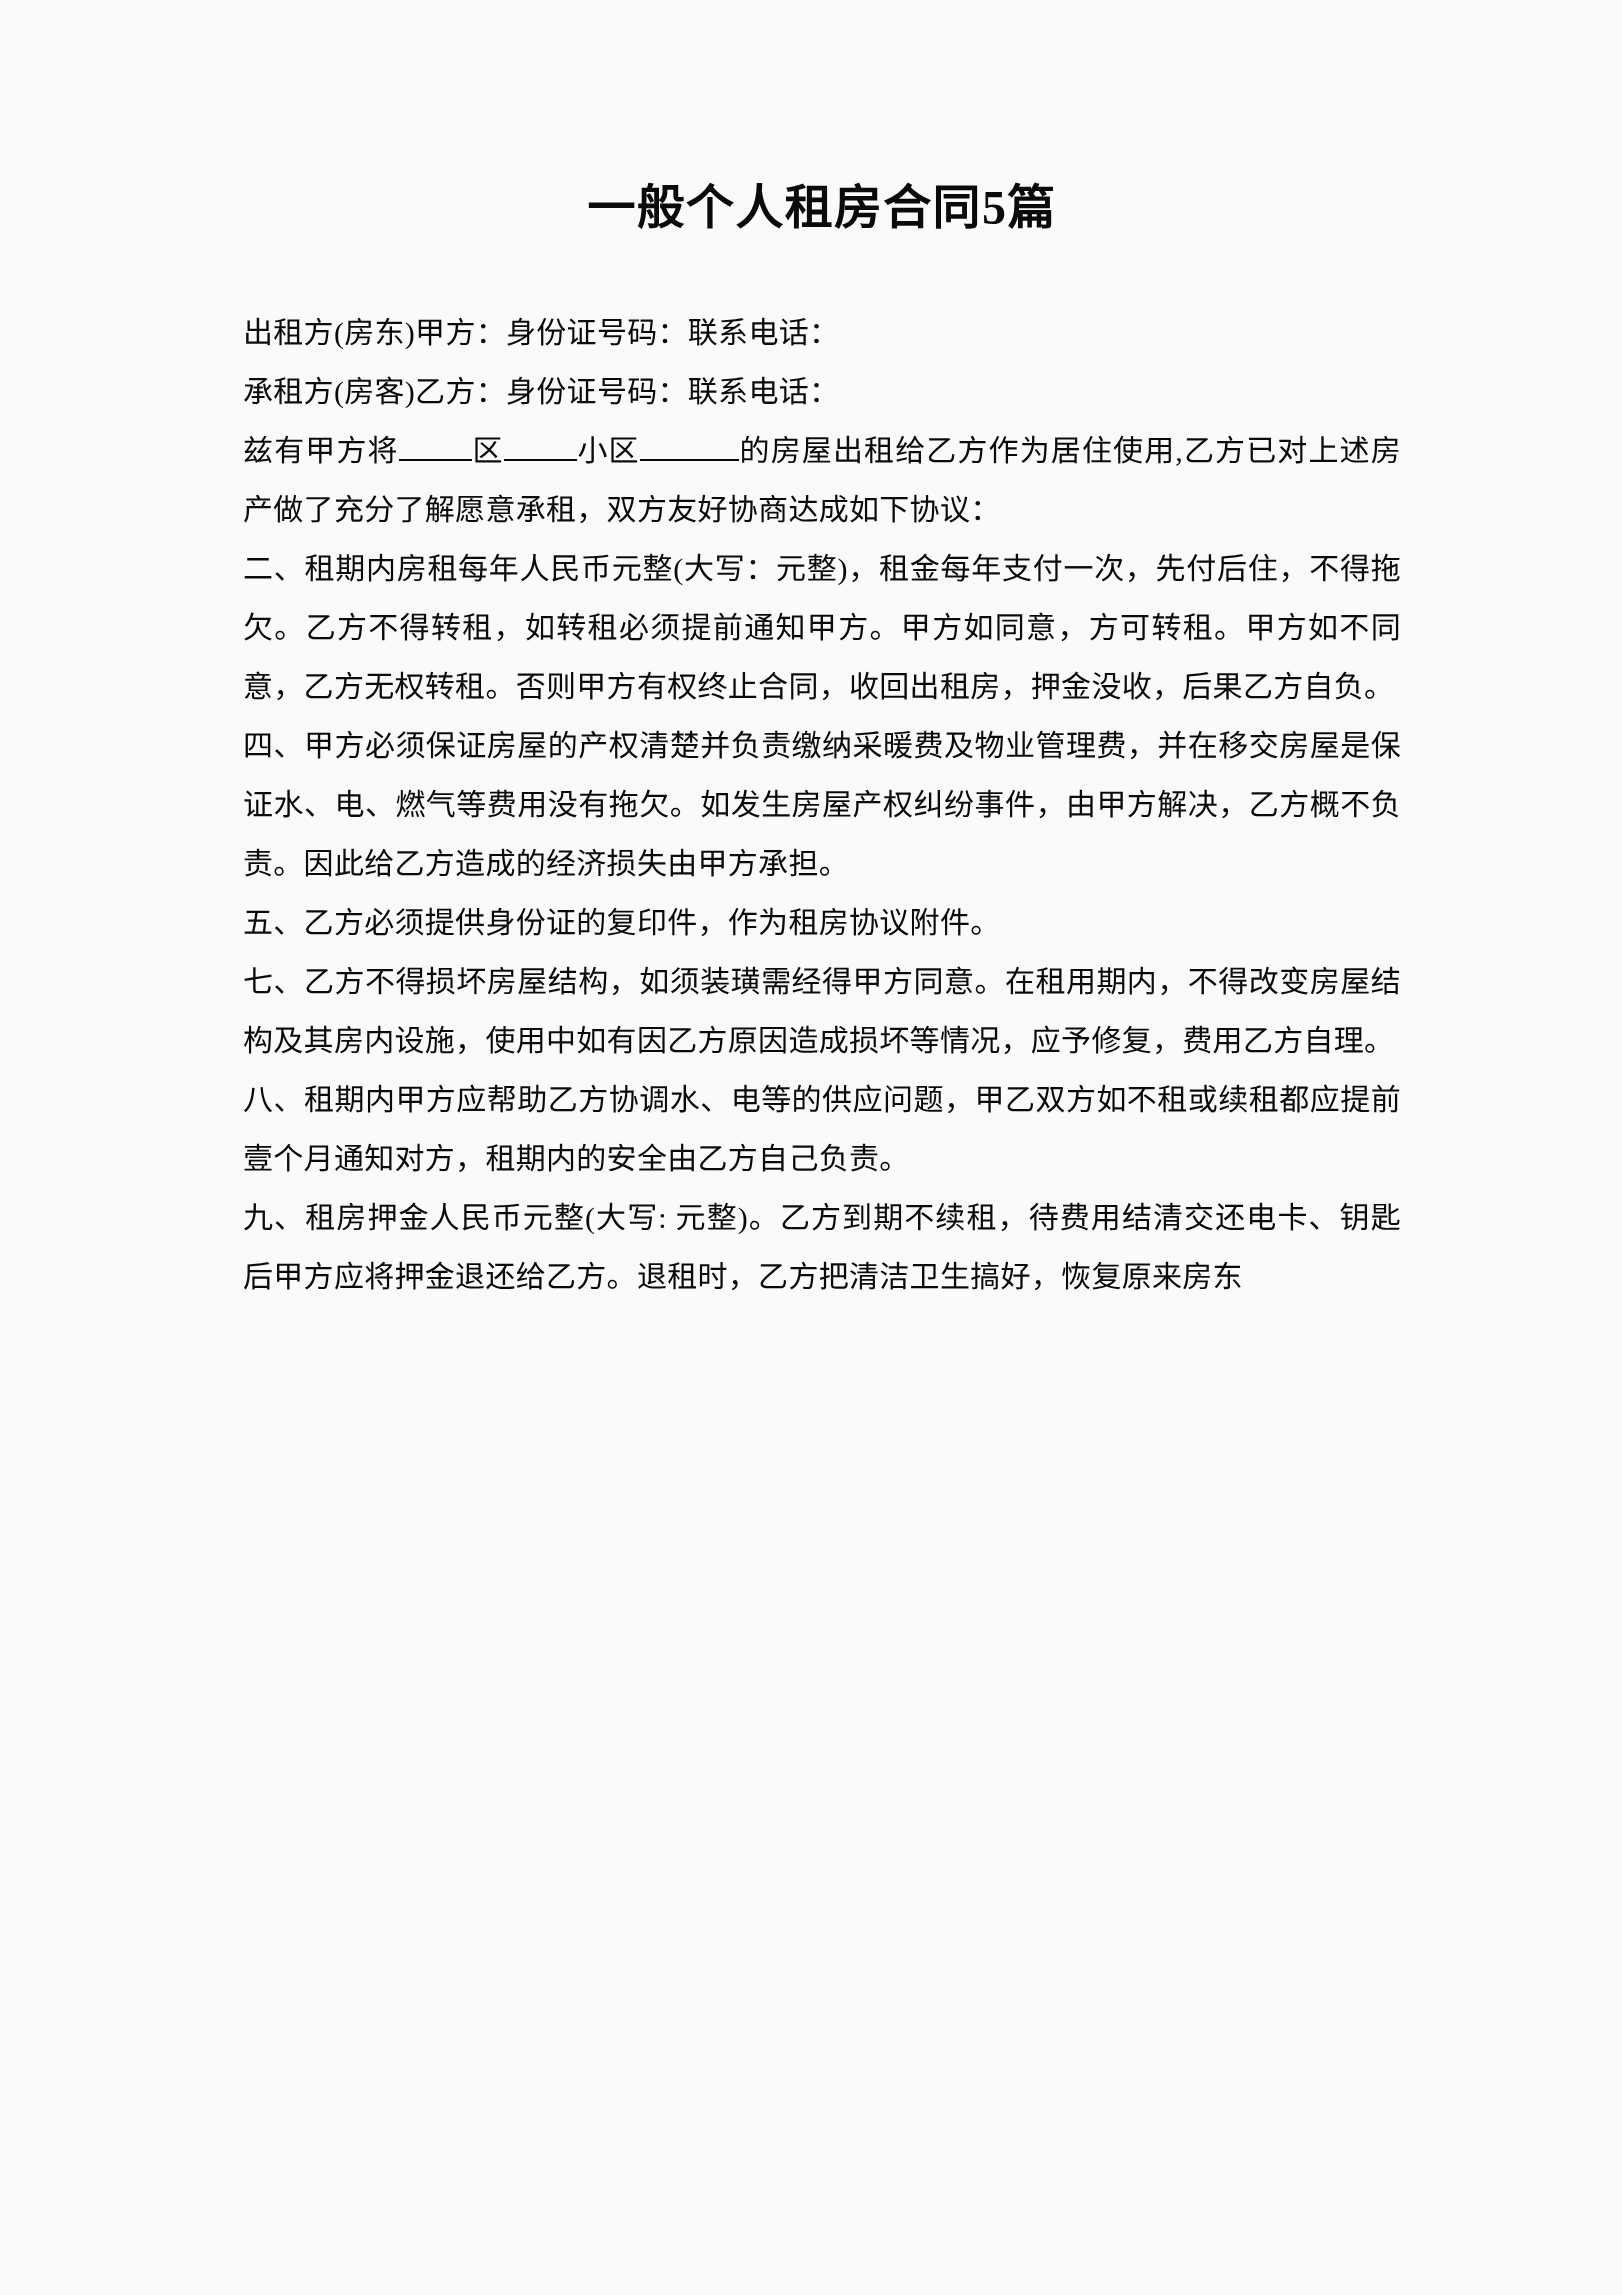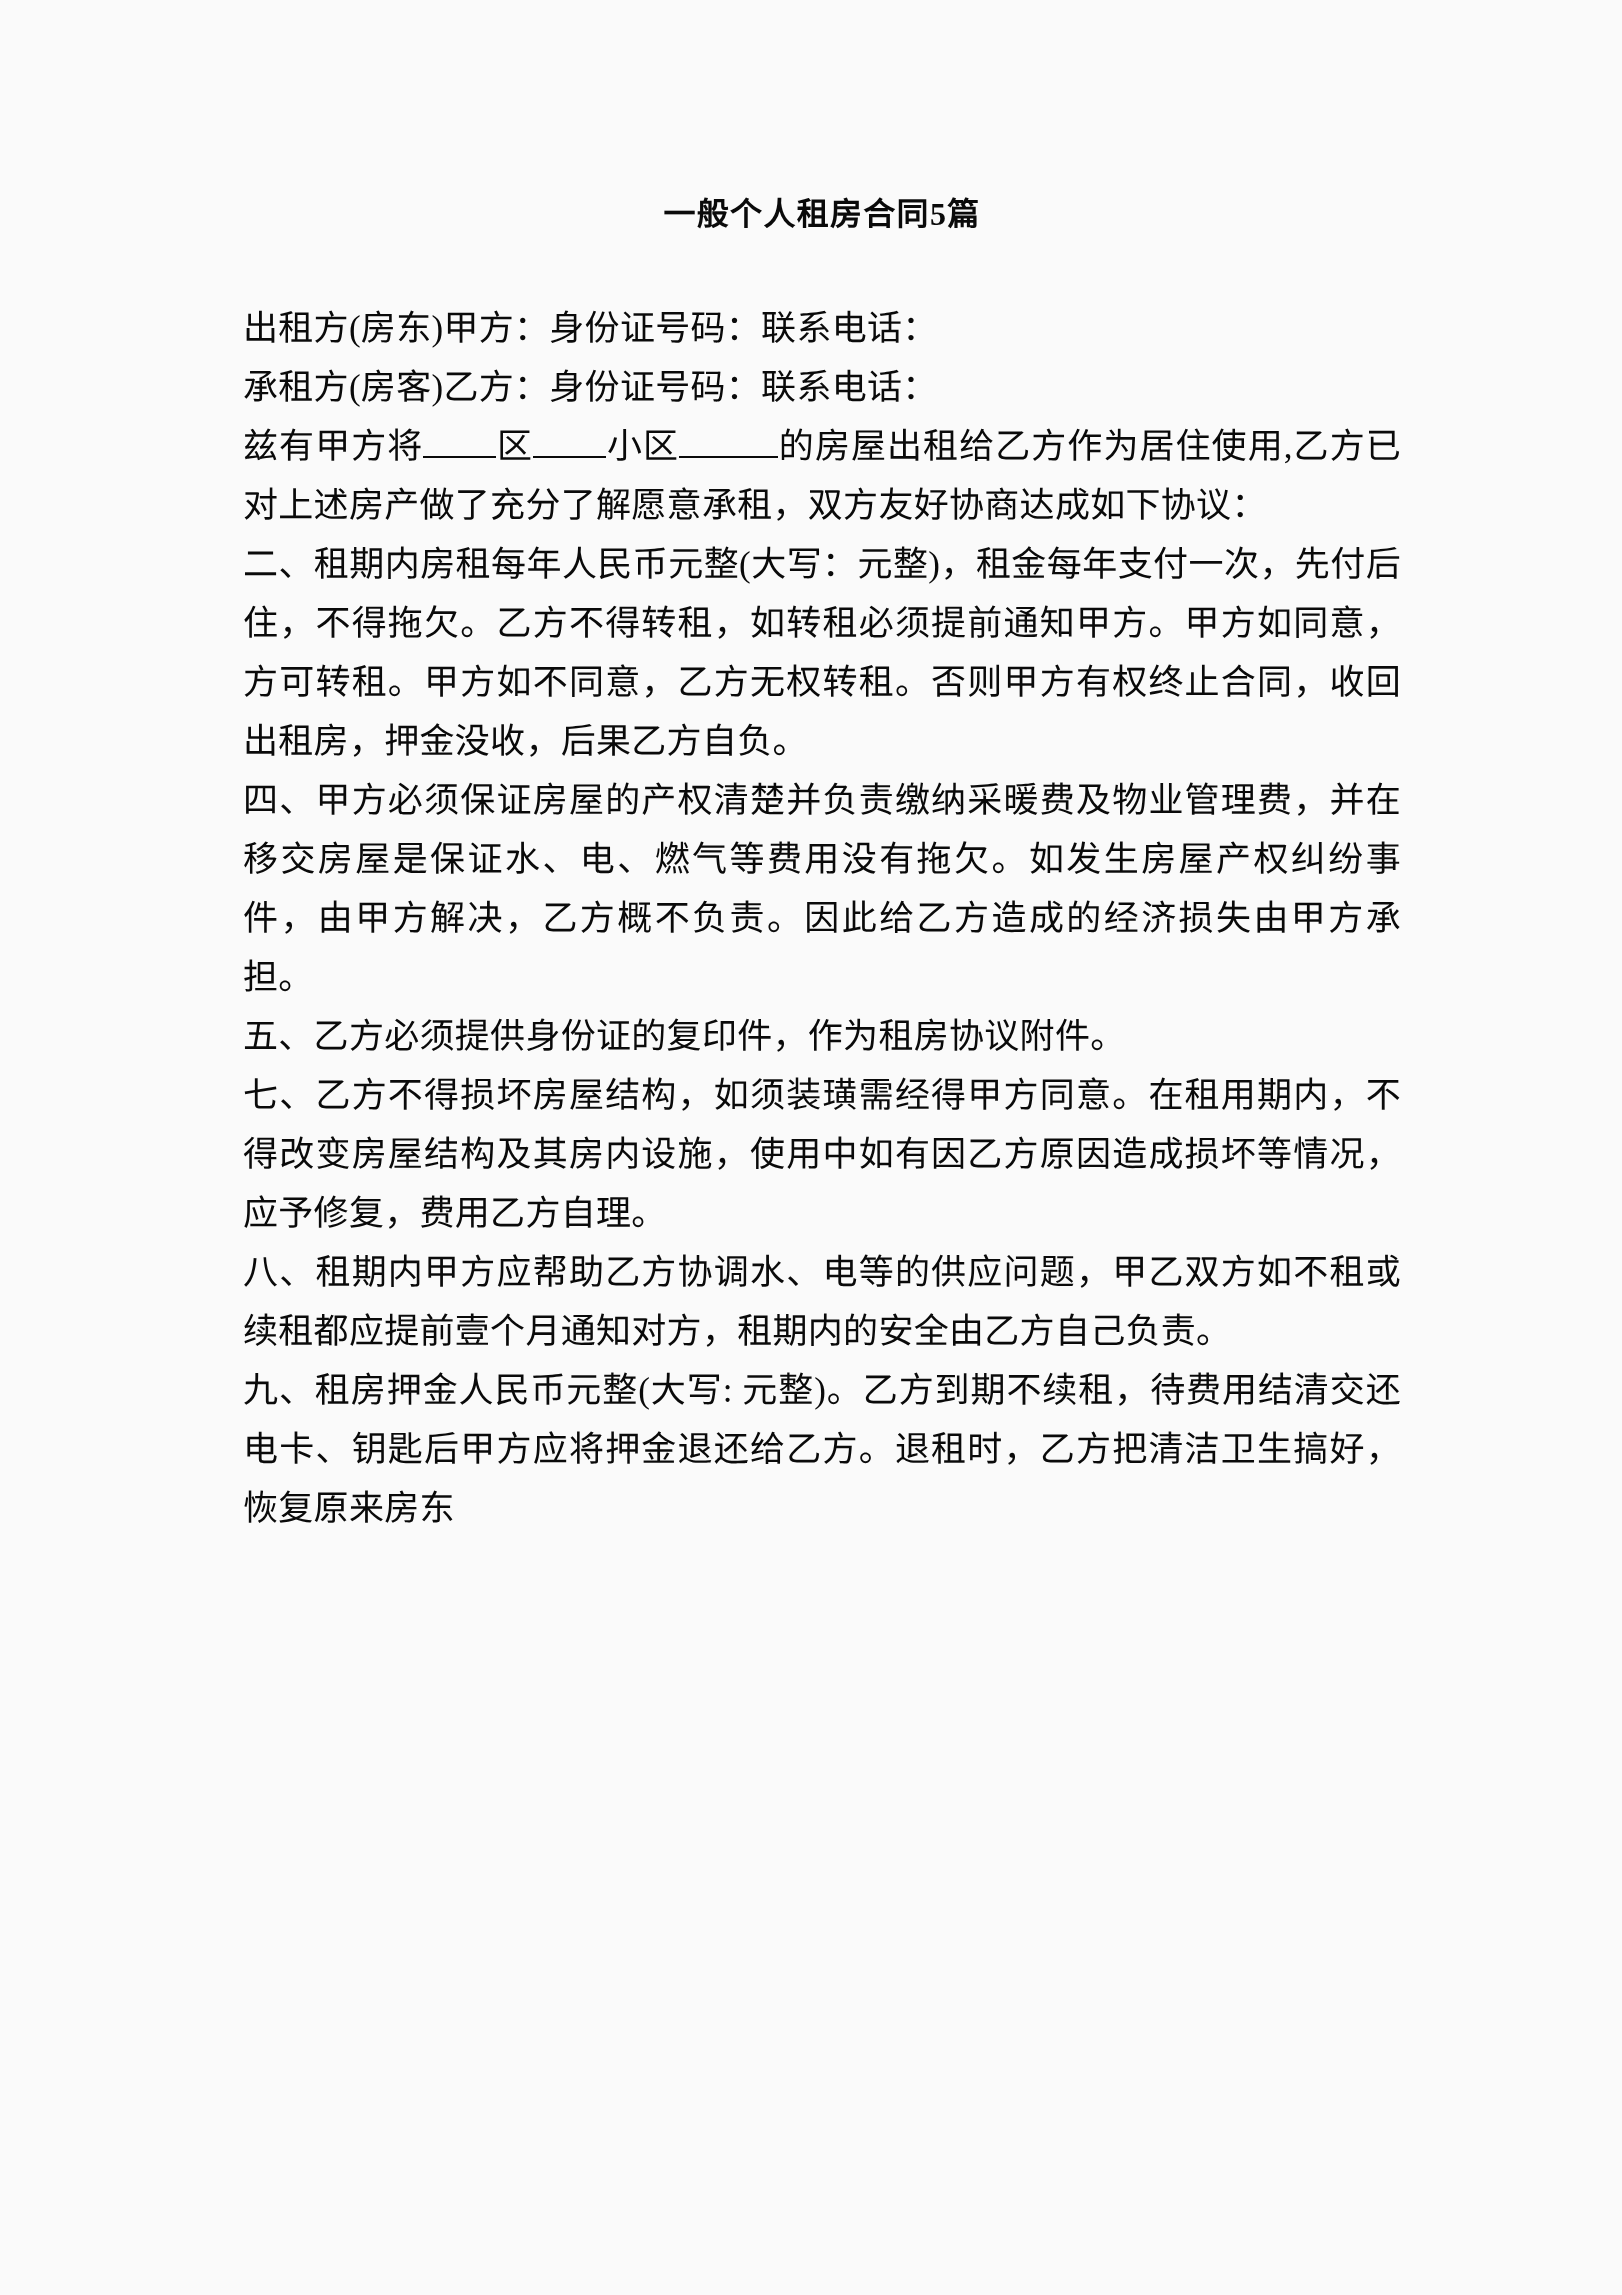--- a/index.html
+++ b/index.html
@@ -19,35 +19,35 @@
     color: #0a0a0a;
     -webkit-font-smoothing: antialiased;
   }
   .content {
     position: absolute;
     left: 243px;
     top: 0;
     width: 1158px;
   }
   .doc-title {
-    font-size: 32px;
+    font-size: 48px;
     font-weight: 700;
     text-align: center;
     letter-spacing: 1.3px;
     line-height: 1.25;
-    margin: 16px;
+    margin: 0;
     padding-top: 178px;
     padding-bottom: 0;
     white-space: nowrap;
   }
   .body-block {
     margin-top: 65px;
   }
   p.para {
-    font-size: 35px;
+    font-size: 30px;
     line-height: 59px;
     margin: 0 0 0 0;
     text-align: justify;
     text-justify: inter-ideograph;
     letter-spacing: 0.3px;
     word-break: break-all;
   }
   .blank {
     display: inline-block;
     border-bottom: 2px solid #0a0a0a;

